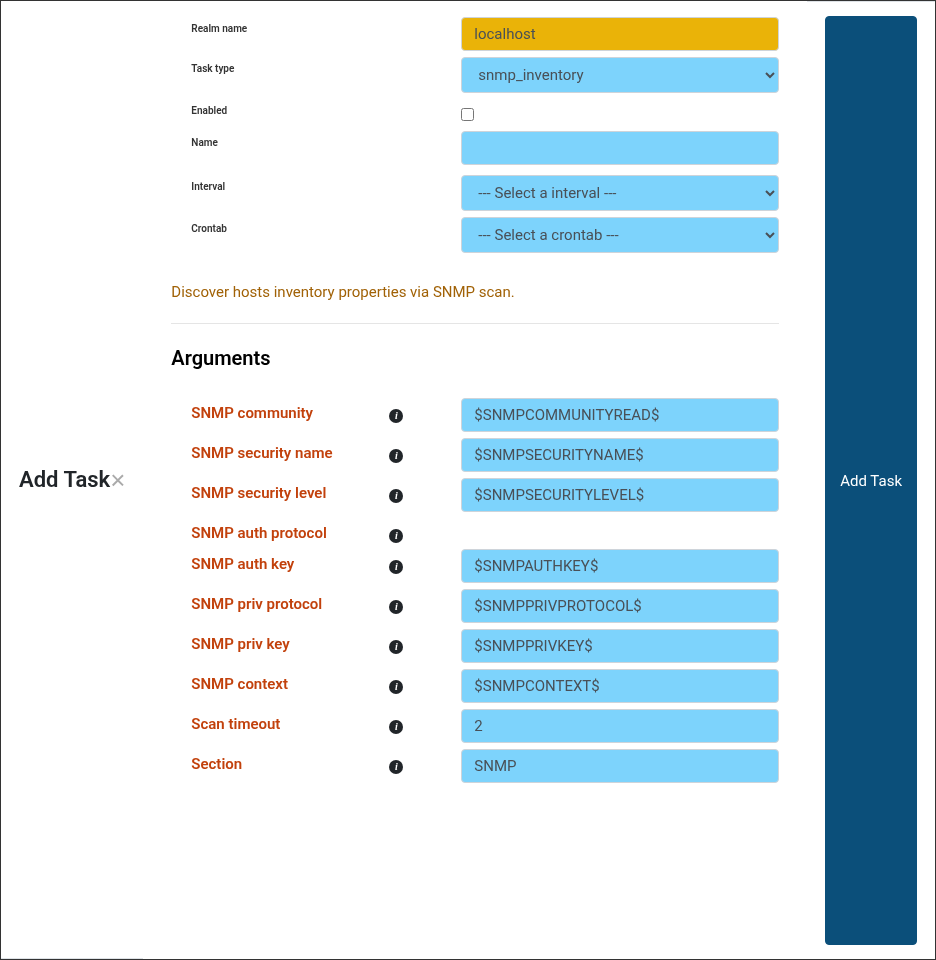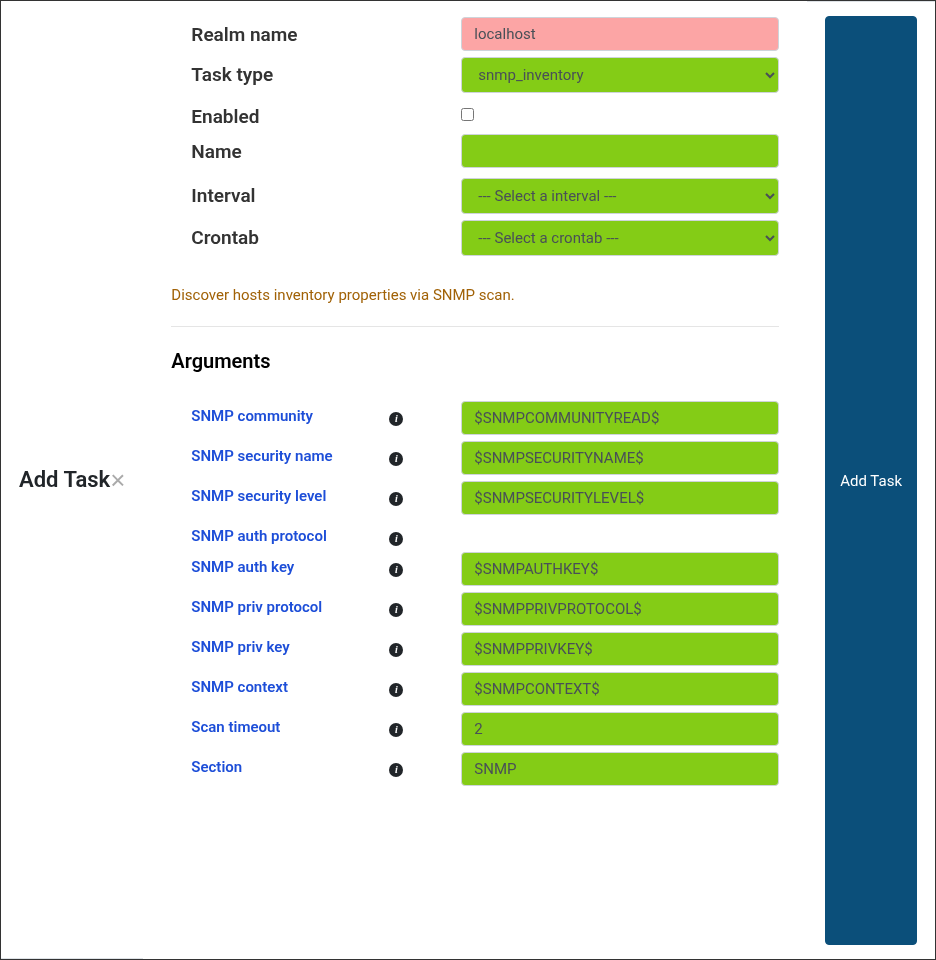--- a/index.html
+++ b/index.html
@@ -65,39 +65,39 @@
   }
   .form-row {
     display: flex;
     align-items: flex-start;
     margin-bottom: 6px;
   }
   .form-label {
     width: 290px;
     padding-left: 20px;
     padding-top: 6px;
-    font-size: 19px;
+    font-size: 10px;
     font-weight: 600;
     color: #333;
   }
   .form-control-wrap {
     flex: 1;
   }
   .form-control {
     width: 100%;
     padding: 7px 12px;
     font-size: 15px;
     border: 1px solid #ced4da;
     border-radius: 4px;
     color: #495057;
-    background: #84cc16;
+    background: #7dd3fc;
     font-family: inherit;
   }
   .form-control.disabled {
-    background: #fca5a5;
+    background: #eab308;
     color: #495057;
   }
   select.form-control {
     height: 36px;
     appearance: menulist;
   }
   .checkbox-wrap {
     padding-top: 7px;
   }
   input[type="checkbox"] {
@@ -124,21 +124,21 @@
     display: flex;
     align-items: flex-start;
     margin-bottom: 6px;
   }
   .arg-label {
     width: 218px;
     padding-left: 20px;
     padding-top: 6px;
     font-size: 15px;
     font-weight: 600;
-    color: #1d4ed8;
+    color: #c2410c;
   }
   .arg-info {
     width: 72px;
     padding-top: 6px;
   }
   .info-icon {
     display: inline-flex;
     width: 14px;
     height: 14px;
     border-radius: 50%;

